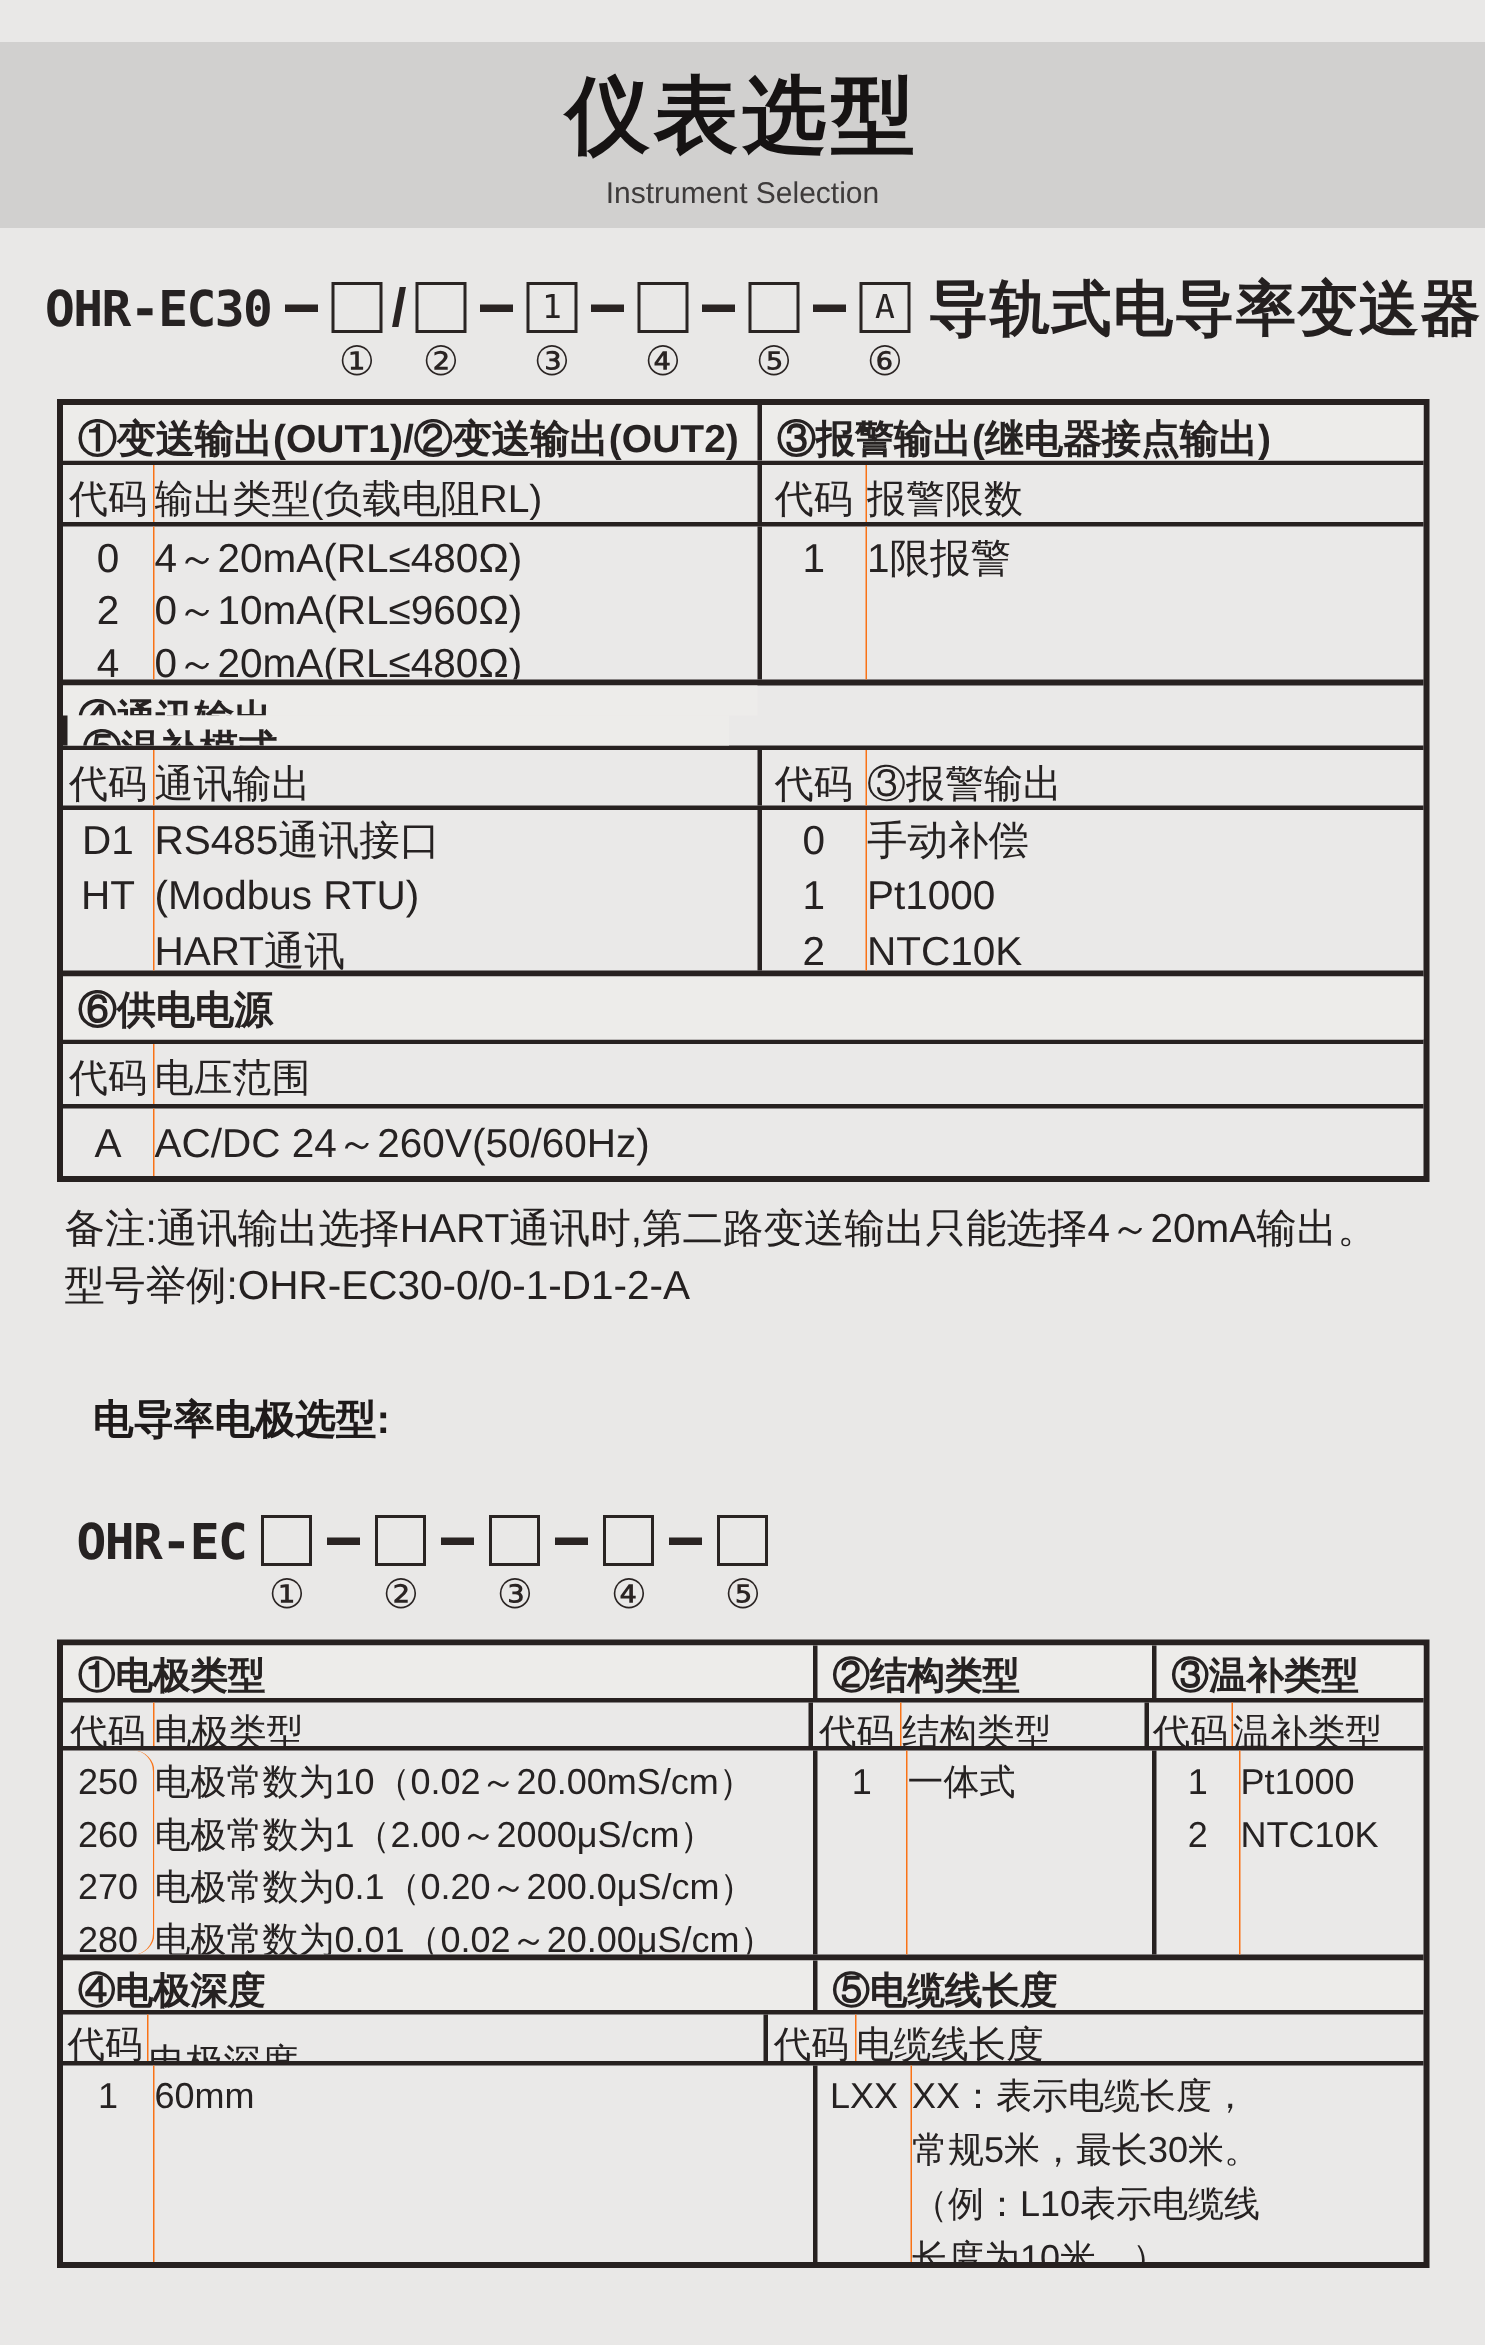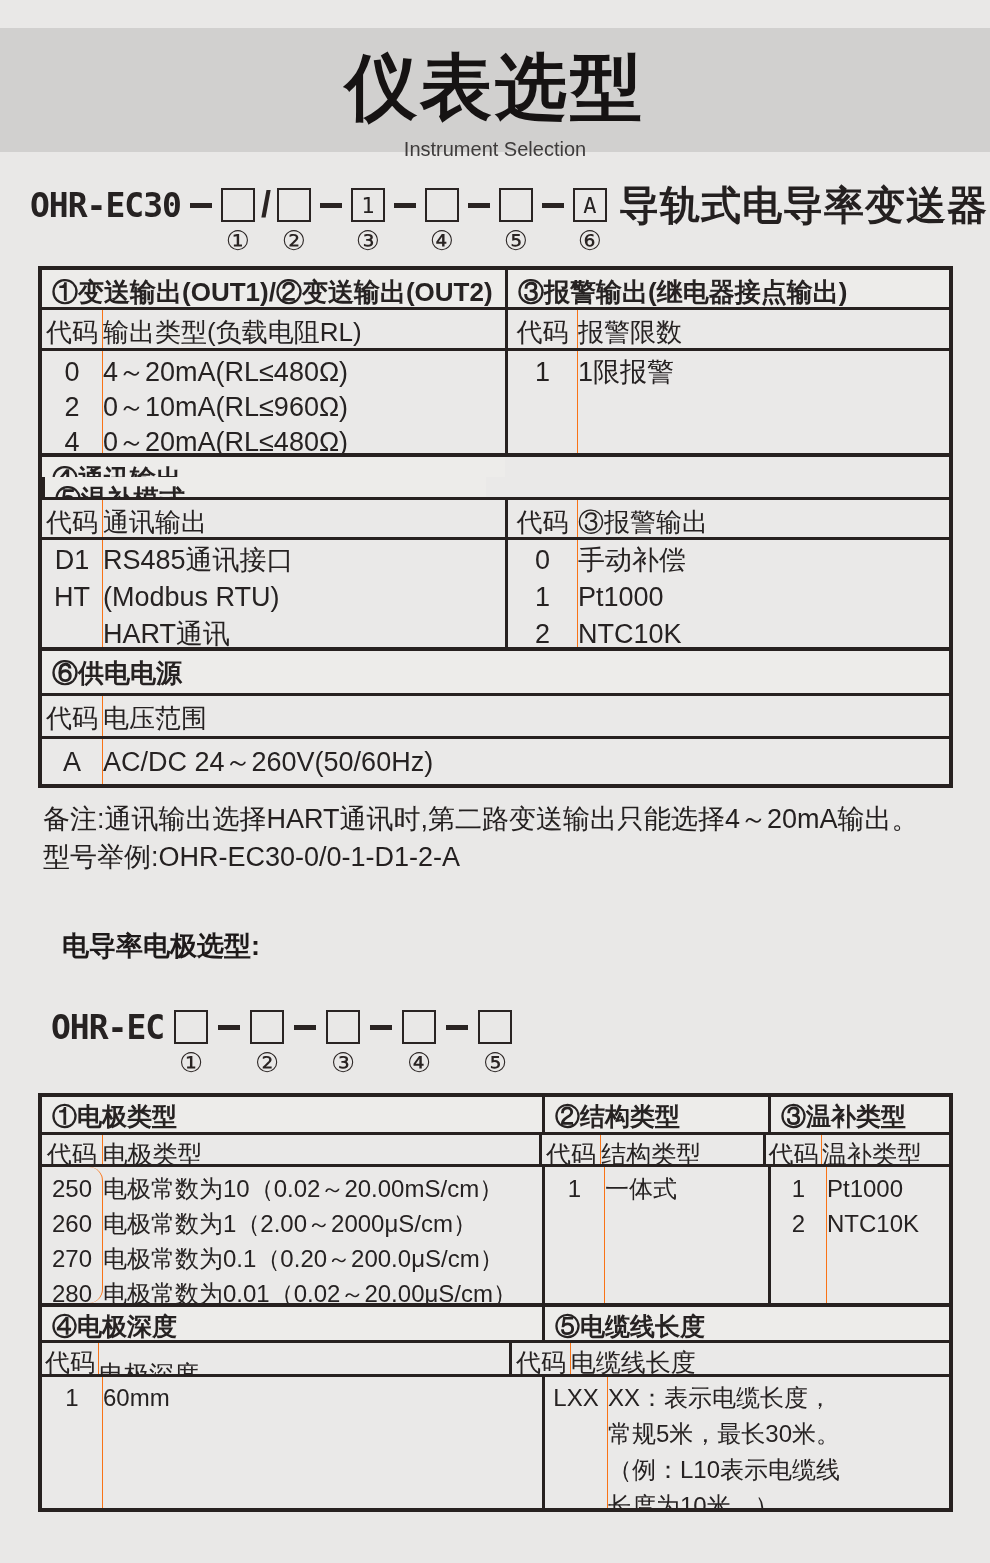--- a/index.html
+++ b/index.html
@@ -1,20 +1,20 @@
 <!DOCTYPE html>
 <html><head>
 <meta charset="utf-8">
 <style>
   html,body{margin:0;padding:0;}
   .page{position:relative;width:990px;height:1563px;background:#e9e8e7;
         font-family:"Liberation Sans",sans-serif;color:#262222;overflow:hidden;}
   
   .band{position:absolute;left:0;top:28px;width:990px;height:124px;background:#d1d0cf;text-align:center;}
-  .band-title{margin-top:12px;font-size:72px;font-weight:bold;letter-spacing:3px;color:#161313;}
+  .band-title{margin-top:12px;font-size:56px;font-weight:bold;letter-spacing:3px;color:#161313;}
   .band-sub{margin-top:2px;font-size:20px;color:#3e3b3b;}
   
   .model{position:absolute;display:flex;align-items:center;height:38px;}
   .model1{left:30px;top:186px;}
   .model2{left:51px;top:1008px;}
   .mprefix{font-family:"DejaVu Sans Mono",monospace;font-size:33px;font-weight:bold;letter-spacing:-1px;white-space:nowrap;}
   .msuffix{font-size:40px;font-weight:600;margin-left:12px;letter-spacing:1px;white-space:nowrap;color:#242020;}
   .dash{width:22px;height:5px;background:#2a2423;margin:0 9px;flex:none;}
   .model2 .dash{margin:0 10px;}
   .slash{font-size:36px;font-weight:bold;margin:0 6px;color:#2a2423;}

